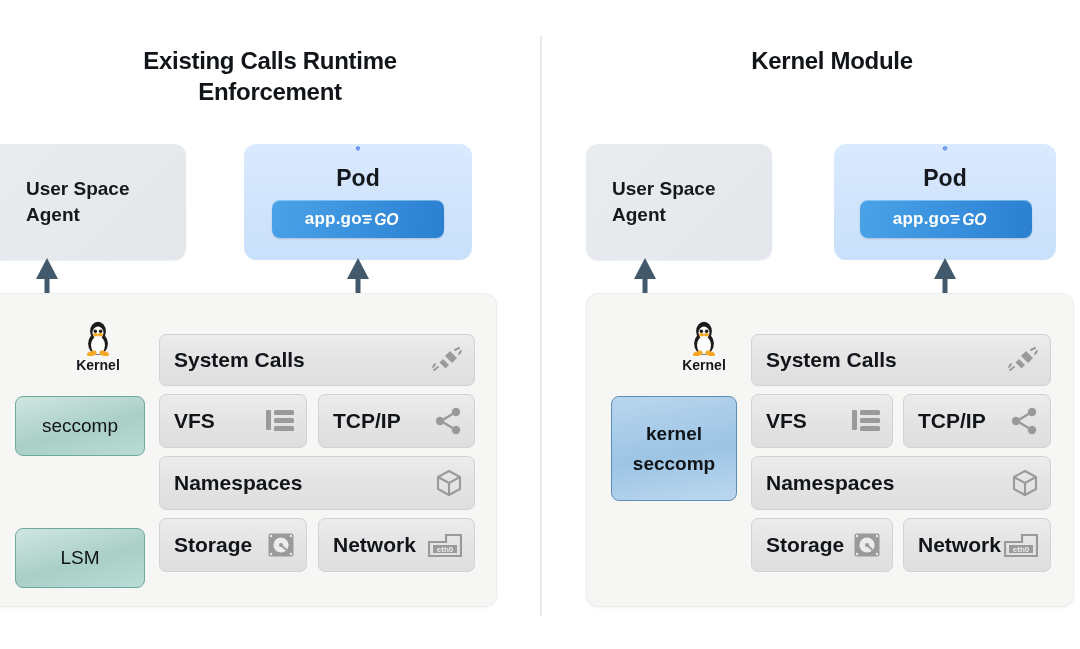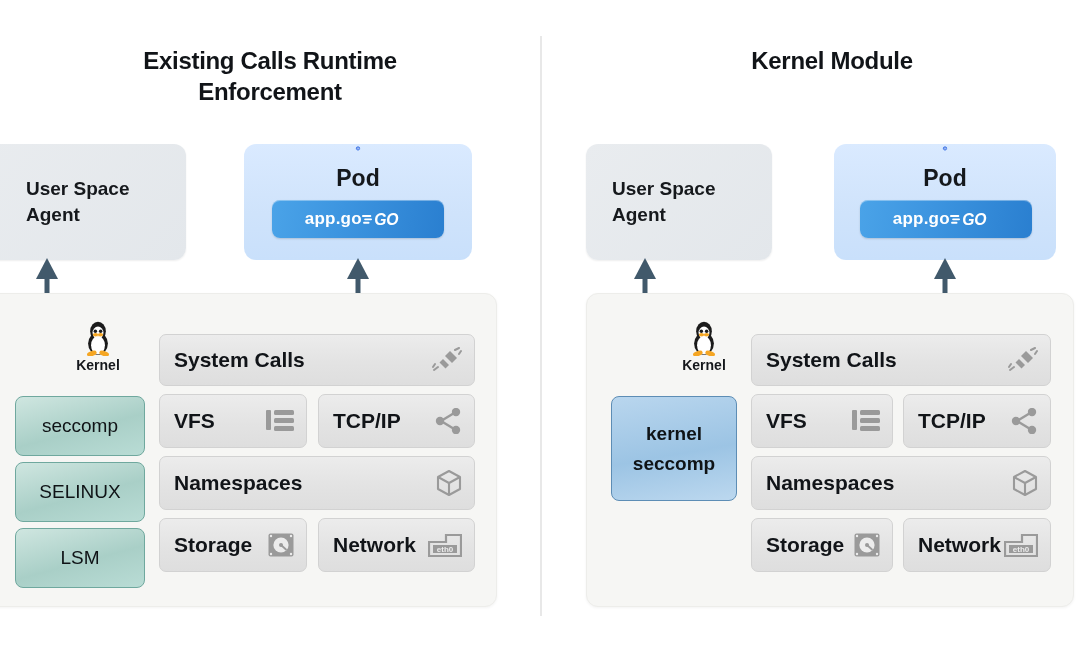--- a/index.html
+++ b/index.html
@@ -196,23 +196,20 @@
           <ellipse cx="23" cy="20.3" rx="3.2" ry="2" fill="#f5a623"></ellipse>
           <ellipse cx="12.5" cy="43" rx="6" ry="3" fill="#f5a623" transform="rotate(-18 12.5 43)"></ellipse>
           <ellipse cx="27.5" cy="43" rx="6" ry="3" fill="#f5a623" transform="rotate(18 27.5 43)"></ellipse>
         </svg>
         <span class="tux-label">Kernel</span>
       </div>
 
       <div class="enf" style="left:28px; top:102px; width:130px; height:60px;">
         <span class="enf-label">seccomp</span>
       </div>
-      <div class="enf" style="left:28px; top:168px; width:130px; height:60px;">
-        <span class="enf-label">SELINUX</span>
-      </div>
       <div class="enf" style="left:28px; top:234px; width:130px; height:60px;">
         <span class="enf-label">LSM</span>
       </div>
 
       <div class="tile" style="left:172px; top:40px; width:316px; height:52px;">
         <span class="tile-label">System Calls</span>
         <svg class="tile-icon" width="30" height="26" viewBox="0 0 30 26">
           <g fill="#9a9a9a" stroke="#9a9a9a" stroke-width="2" stroke-linecap="round">
             <path d="M18 4 l7 7 -5 5 -7 -7 z" fill="#9a9a9a" stroke="none"></path>
             <path d="M11 12 l6 6 -3.5 3.5 -6 -6 z" fill="#9a9a9a" stroke="none"></path>

